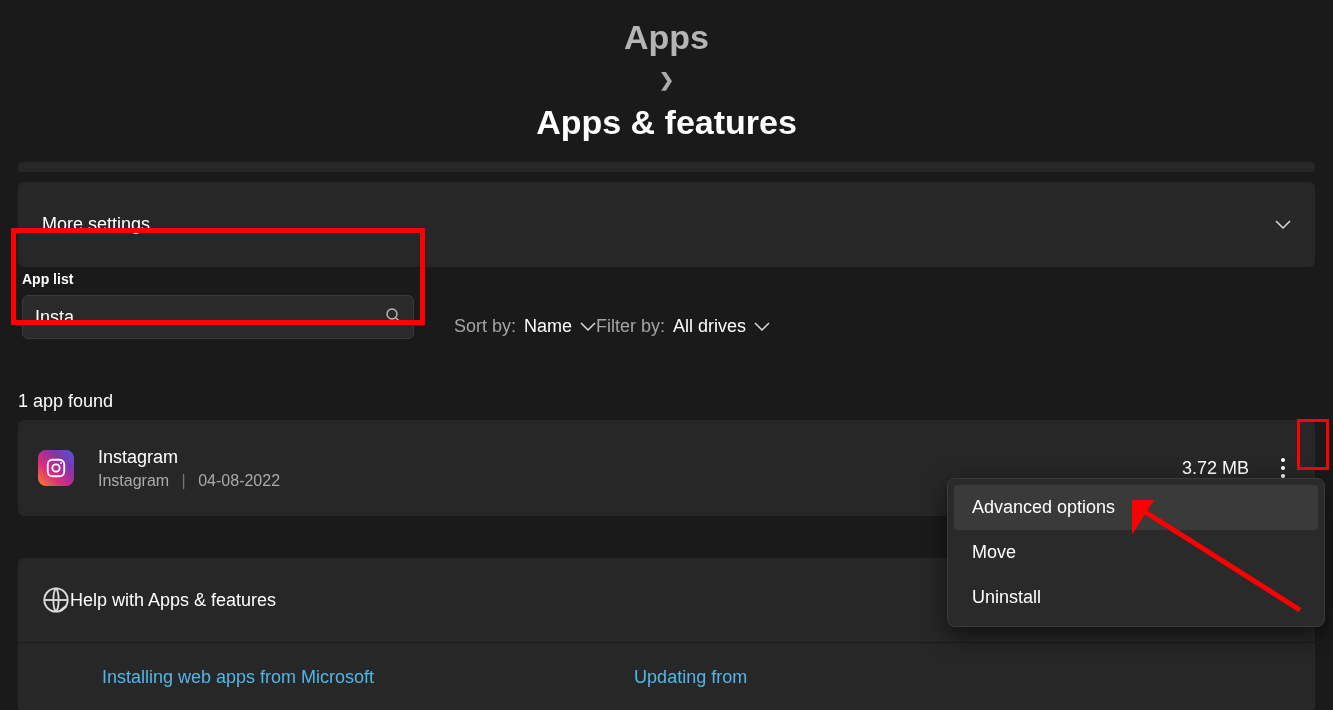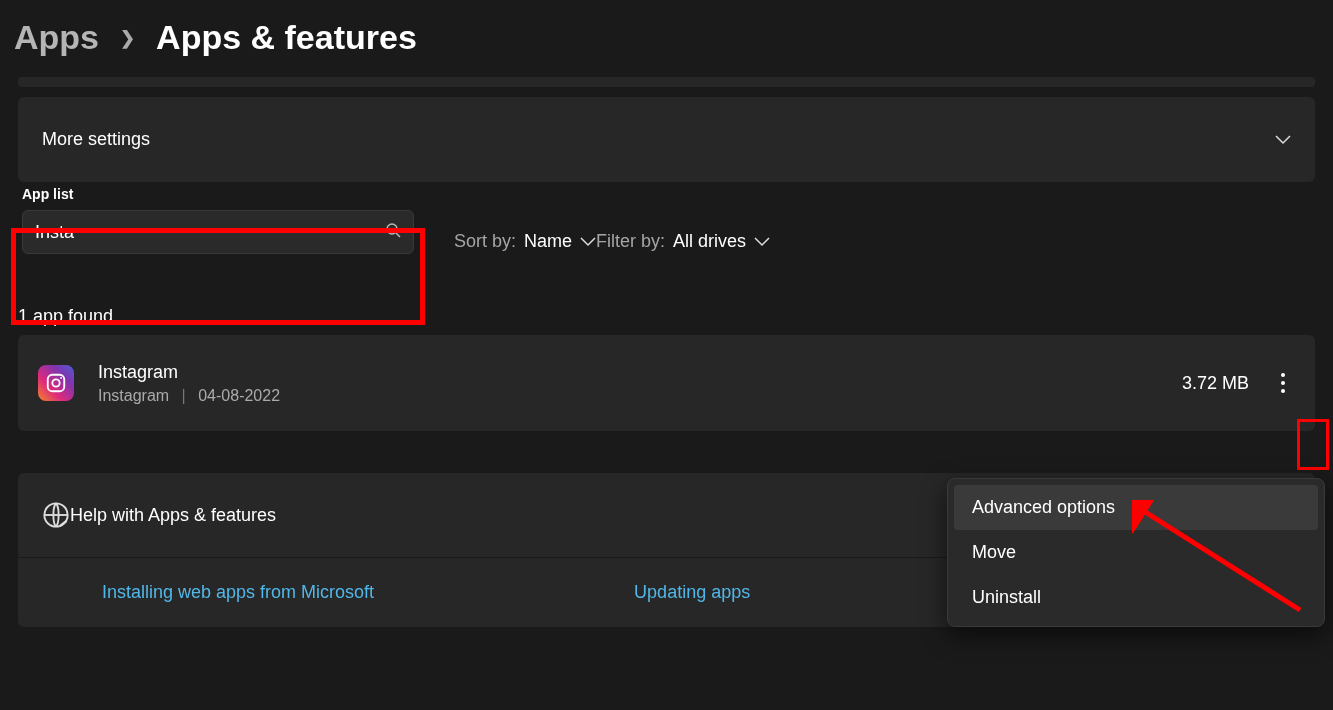--- a/index.html
+++ b/index.html
@@ -7,22 +7,23 @@
   width: 1333px;
   height: 710px;
   background: #1a1a1a;
   color: #ffffff;
   font-family: "Segoe UI", Arial, sans-serif;
   overflow: hidden;
 }
 .breadcrumb {
   display: flex;
   align-items: center;
-  gap: 21px;
+  gap: 12px;
   padding: 18px 14px 10px;
+  flex-direction: column;
 }
 .breadcrumb-parent {
   font-size: 34px;
   font-weight: 600;
   color: #b5b5b5;
 }
 .breadcrumb-sep {
   font-size: 18px;
   color: #aaa;
   font-weight: 600;
@@ -274,21 +275,21 @@
         <path d="M2 12h20"></path>
         <path d="M12 2c3 3 3 17 0 20"></path>
         <path d="M12 2c-3 3-3 17 0 20"></path>
         <path d="M16 21l5-4" stroke-width="2"></path>
       </svg>
     </span>
     <span style="font-size:18px">Help with Apps &amp; features</span>
   </div>
   <div class="help-links">
     <span class="help-link">Installing web apps from Microsoft</span>
-    <span class="help-link">Updating apps</span>
+    <span class="help-link">Updating from</span>
   </div>
 </div>
 
 <div class="ctx-menu">
   <div class="ctx-item hl">Advanced options</div>
   <div class="ctx-item">Move</div>
   <div class="ctx-item">Uninstall</div>
 </div>
 
 <svg class="arrow" width="180" height="120">

